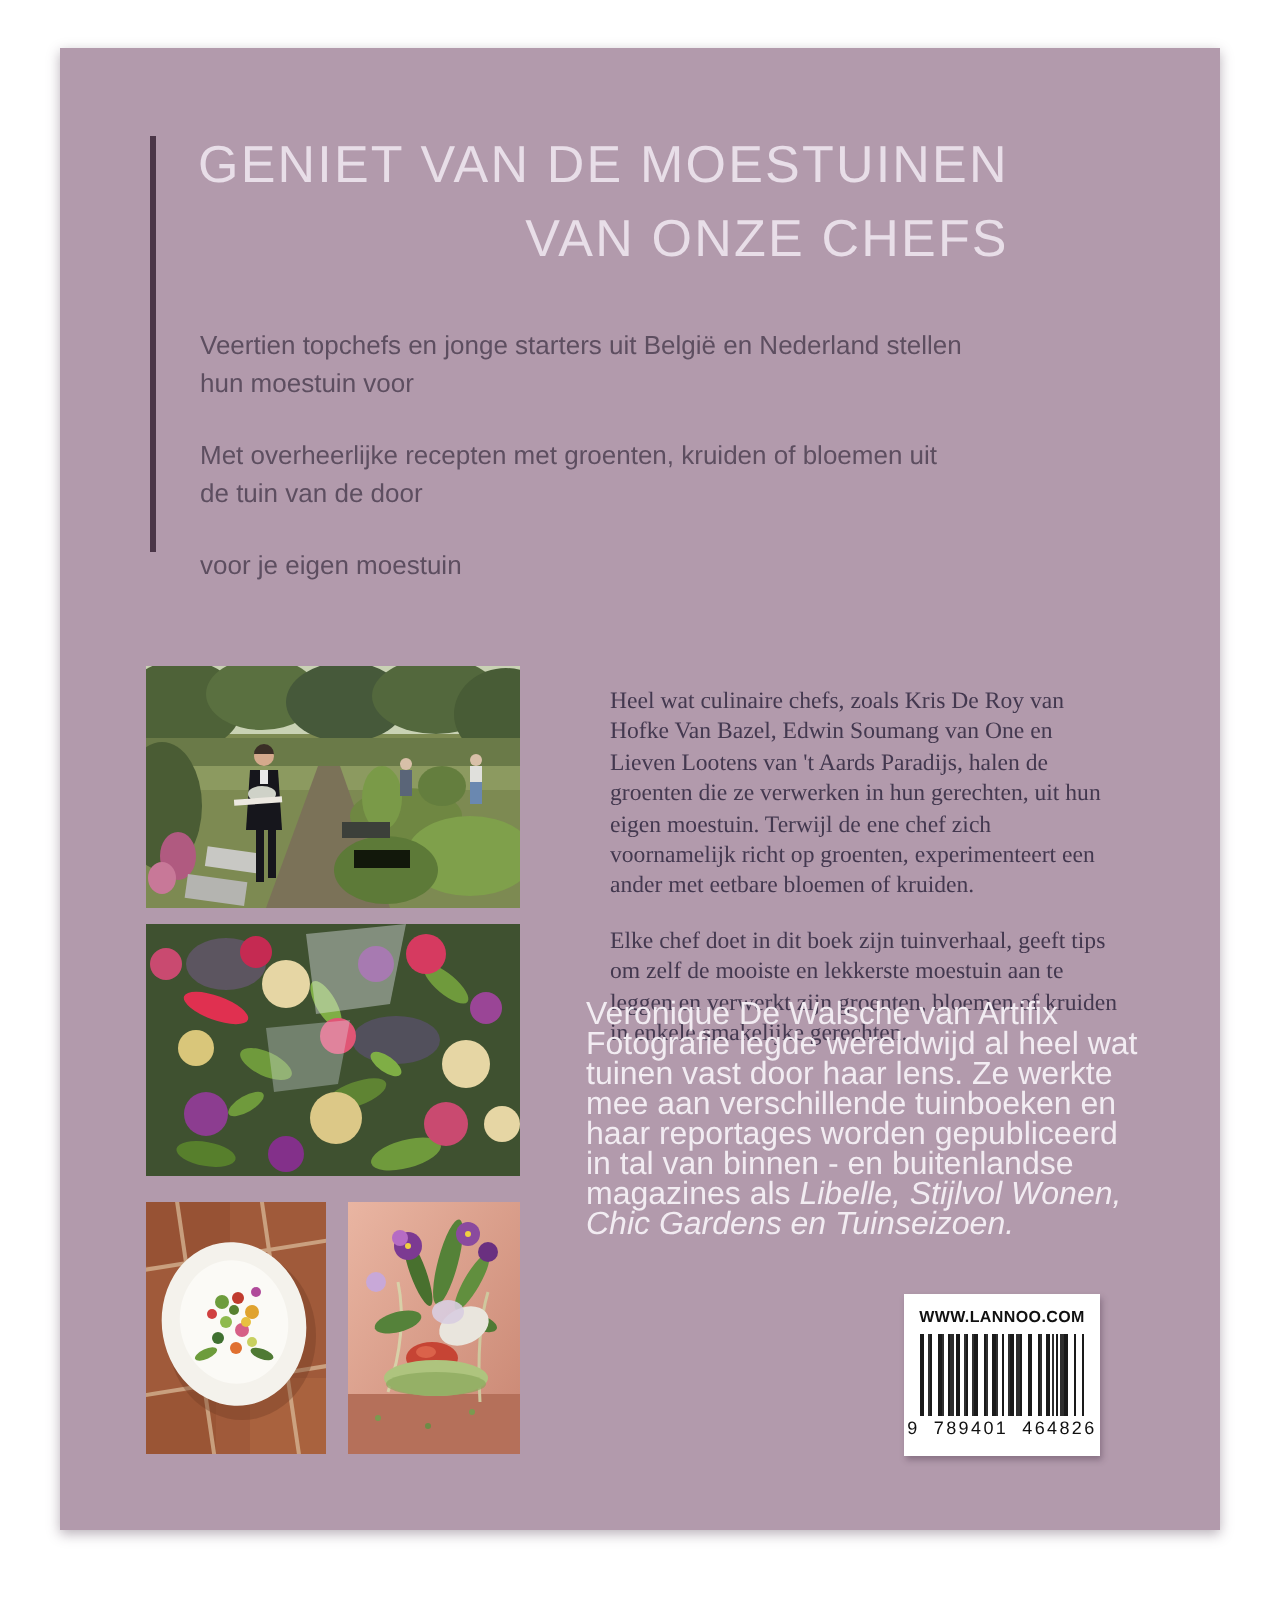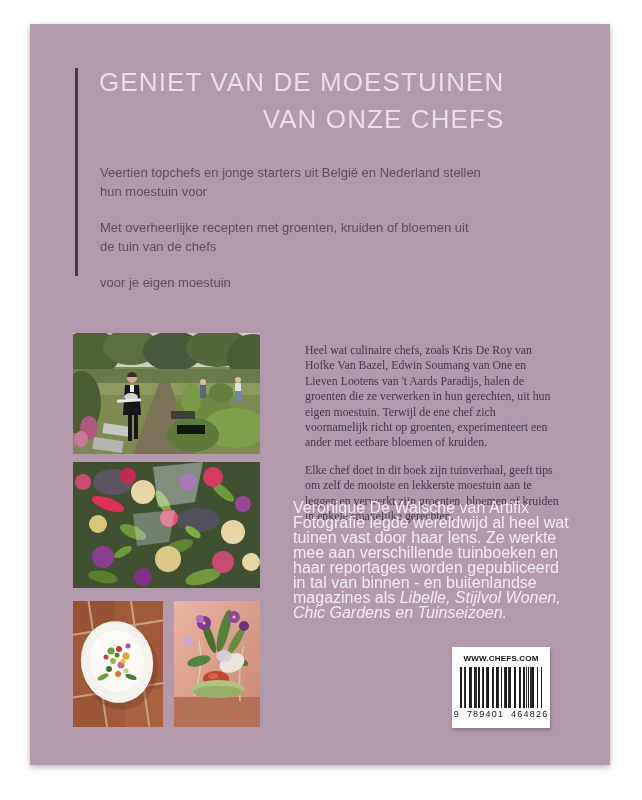--- a/index.html
+++ b/index.html
@@ -69,21 +69,21 @@
     <span>VAN ONZE CHEFS</span>
   </h1>
 
   <div class="bullets">
     <p>
       <span>Veertien topchefs en jonge starters uit België en Nederland stellen</span>
       <span>hun moestuin voor</span>
     </p>
     <p>
       <span>Met overheerlijke recepten met groenten, kruiden of bloemen uit</span>
-      <span>de tuin van de chefs</span>
+      <span>de tuin van de door</span>
     </p>
     <p>
       <span>voor je eigen moestuin</span>
     </p>
   </div>
 
   <div class="photos">
 
     <div class="photo photo-garden">
       <svg viewBox="0 0 187 121" preserveAspectRatio="none">
@@ -231,21 +231,21 @@
   <div class="description">
     <p>Heel wat culinaire chefs, zoals Kris De Roy van Hofke Van Bazel, Edwin Soumang van One en Lieven Lootens van 't Aards Paradijs, halen de groenten die ze verwerken in hun gerechten, uit hun eigen moestuin. Terwijl de ene chef zich voornamelijk richt op groenten, experimenteert een ander met eetbare bloemen of kruiden.</p>
     <p>Elke chef doet in dit boek zijn tuinverhaal, geeft tips om zelf de mooiste en lekkerste moestuin aan te leggen en verwerkt zijn groenten, bloemen of kruiden in enkele smakelijke gerechten.</p>
   </div>
 
   <div class="photographer">
     <span>Veronique De Walsche van Artifix Fotografie legde wereldwijd al heel wat tuinen vast door haar lens. Ze werkte mee aan verschillende tuinboeken en haar reportages worden gepubliceerd in tal van binnen - en buitenlandse magazines als </span><span class="mag">Libelle, Stijlvol Wonen, Chic Gardens en Tuinseizoen.</span>
   </div>
 
   <div class="barcode-box">
-    <div class="barcode-site">WWW.CHEFS.COM</div>
+    <div class="barcode-site">WWW.LANNOO.COM</div>
     <div class="barcode-bars"></div>
     <div class="barcode-digits">
       <span>9</span>
       <span>789401</span>
       <span>464826</span>
     </div>
   </div>
 
 </div>
 

